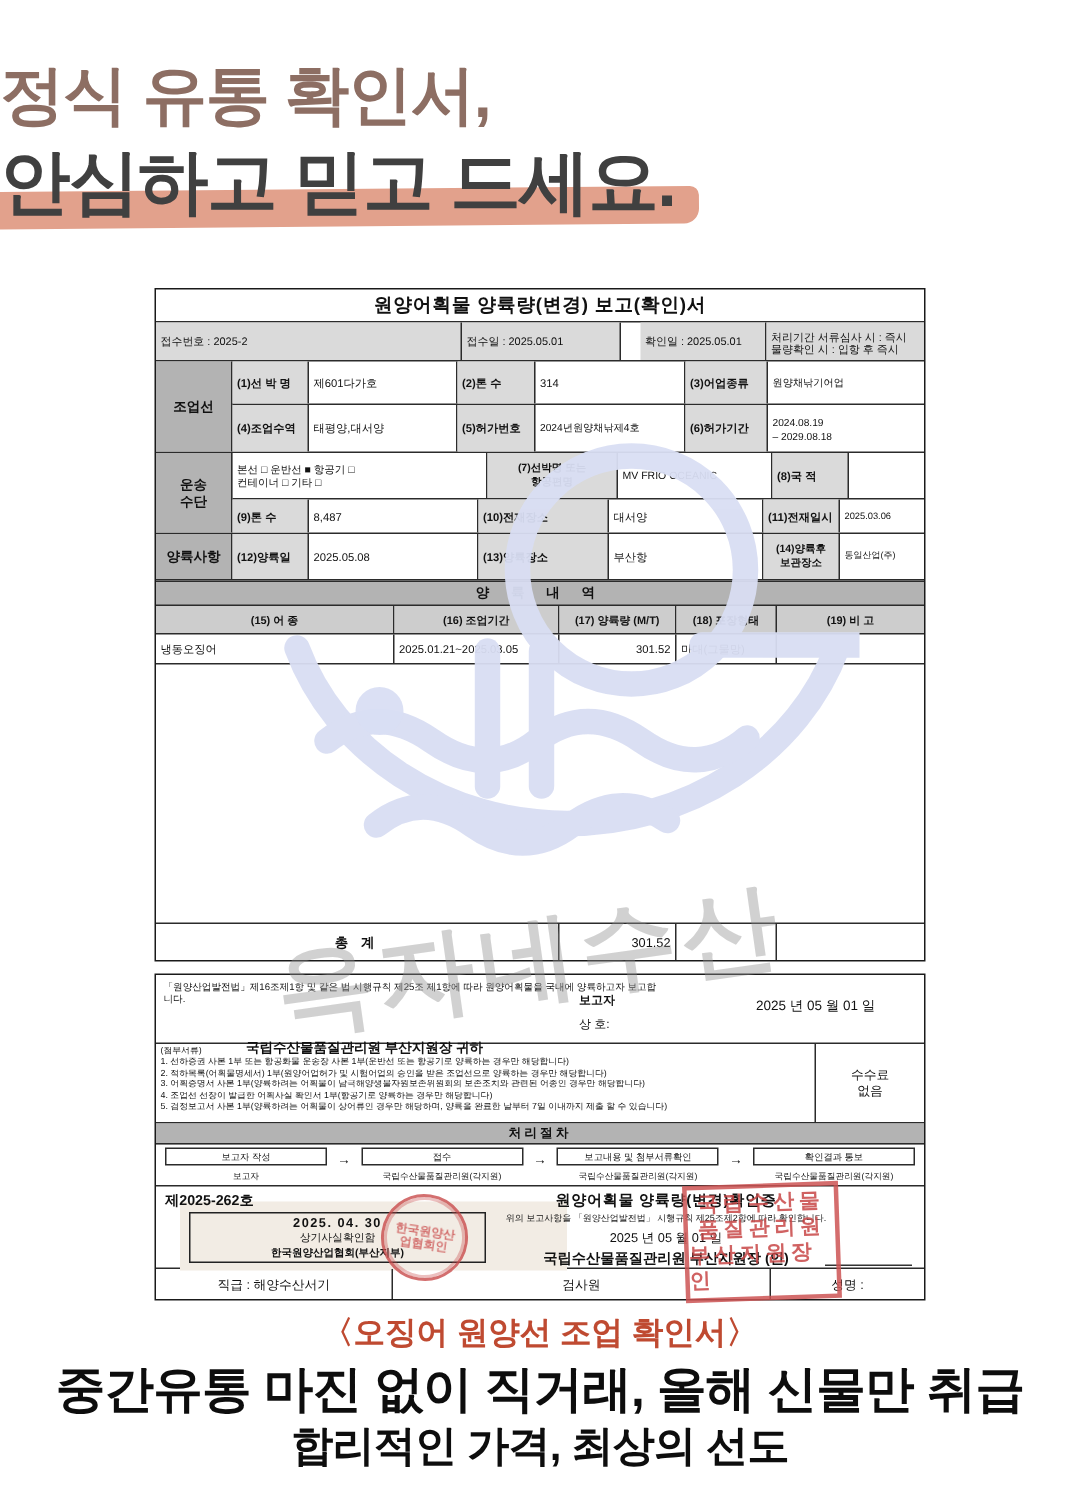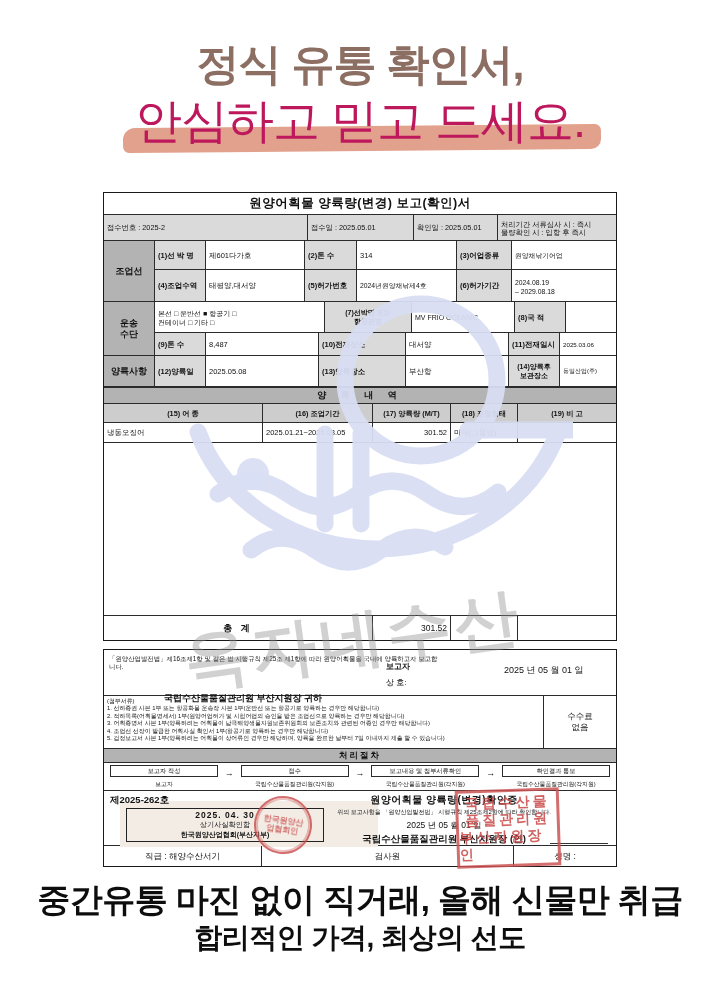--- a/index.html
+++ b/index.html
@@ -1,23 +1,23 @@
 <!DOCTYPE html>
 <html><head>
 <meta charset="utf-8">
 <style>
   html,body{margin:0;padding:0;}
   body{width:720px;height:1000px;background:#fff;position:relative;overflow:hidden;
        font-family:"Liberation Sans","DejaVu Sans",sans-serif;color:#111;}
 
   
-  .hero{position:absolute;top:38px;left:0;width:720px;text-align:center;z-index:2;}
+  .hero{position:absolute;top:38px;left:0;width:720px;text-align:left;z-index:2;}
   .hero-l1{font-size:43px;font-weight:600;color:#8d6e63;letter-spacing:-1px;line-height:52px;}
   .hero-l2-wrap{position:relative;display:inline-block;margin-top:4px;}
-  .hero-l2{position:relative;z-index:2;font-size:47px;font-weight:400;color:#be185d;letter-spacing:-1px;line-height:54px;}
+  .hero-l2{position:relative;z-index:2;font-size:47px;font-weight:700;color:#404040;letter-spacing:-1px;line-height:54px;}
   .hl{position:absolute;left:-12px;right:-16px;bottom:-3px;height:25px;background:#e2a18c;z-index:1;
       border-radius:12px 6px 10px 6px;transform:rotate(-0.5deg);}
 
   
   .scan{position:absolute;left:103px;top:192px;width:514px;z-index:1;}
   .tbl{position:relative;border:1.5px solid #1a1a1a;background:#fff;box-sizing:border-box;z-index:1;}
   .tbl2{margin-top:8px;}
   .row{display:flex;border-bottom:1px solid #2b2b2b;box-sizing:border-box;}
   .row.nb{border-bottom:none;}
   .cell{box-sizing:border-box;border-right:1px solid #2b2b2b;padding:0 3px;display:flex;align-items:center;
@@ -27,21 +27,21 @@
   .stub{background:#b3b3b3;font-weight:bold;justify-content:center;text-align:center;font-size:9px;line-height:11px;}
   .ctr{justify-content:center;text-align:center;}
   .rt{justify-content:flex-end;}
   .tiny{font-size:6.2px;line-height:7.6px;}
   .group{display:flex;border-bottom:1px solid #2b2b2b;}
   .gright{flex:1;display:flex;flex-direction:column;}
   .gright .row:last-child{border-bottom:none;}
   
   .w57{width:51px;} .w99{width:99px;} .w52{width:52px;} .w100{width:100px;} .w55{width:55px;}
   .w170{width:170px;} .w113{width:113px;} .w87{width:87px;} .w103{width:103px;}
-  .w204{width:204px;} .w106{width:106px;} .w84{width:84px;}
+  .w204{width:204px;} .w106{width:106px;} .w84{width:84px;margin-left:13px;}
   .w159{width:159px;} .w110{width:110px;} .w78{width:78px;} .w67{width:67px;}
   .w269{width:269px;} .w252{width:252px;} .w158{width:158px;} .h26{height:26px;} .h29{height:29px;} .h31{height:31px;} .h22{height:22px;}
   .h30{height:30px;} .h19{height:19px;} .h20{height:20px;} .h24{height:24px;}
   .title-row{height:21px;display:flex;align-items:center;justify-content:center;
              font-size:12.5px;font-weight:bold;border-bottom:1px solid #2b2b2b;letter-spacing:0.5px;}
   .meta .cell{background:#dadada;font-size:7.3px;}
   .secbar{height:15px;background:#b3b3b3;display:flex;align-items:center;justify-content:center;
           font-size:9px;font-weight:bold;letter-spacing:6px;border-bottom:1px solid #2b2b2b;border-top:0.5px solid #2b2b2b;}
   .dhead .cell{background:#cdcdcd;font-weight:bold;justify-content:center;font-size:7.3px;}
   .dempty{height:172px;border-bottom:1px solid #2b2b2b;}
@@ -339,17 +339,18 @@
         <path d="M335,138 H455"></path>
         <path d="M455,138 C468,118 478,100 486,86"></path>
       </g>
       <circle cx="120" cy="182" r="16" fill="#d9def3" opacity="0.95"></circle>
     </svg>
 
     <div class="wm-text">옥자네수산</div>
   </div>
 
   <div class="foot">
+    <div class="foot-cap">〈오징어 원양선 조업 확인서〉</div>
     <div class="foot-l1">중간유통 마진 없이 직거래,  올해 신물만 취급</div>
     <div class="foot-l2">합리적인 가격, 최상의 선도</div>
   </div>
 
 </div>
 
 </body></html>

